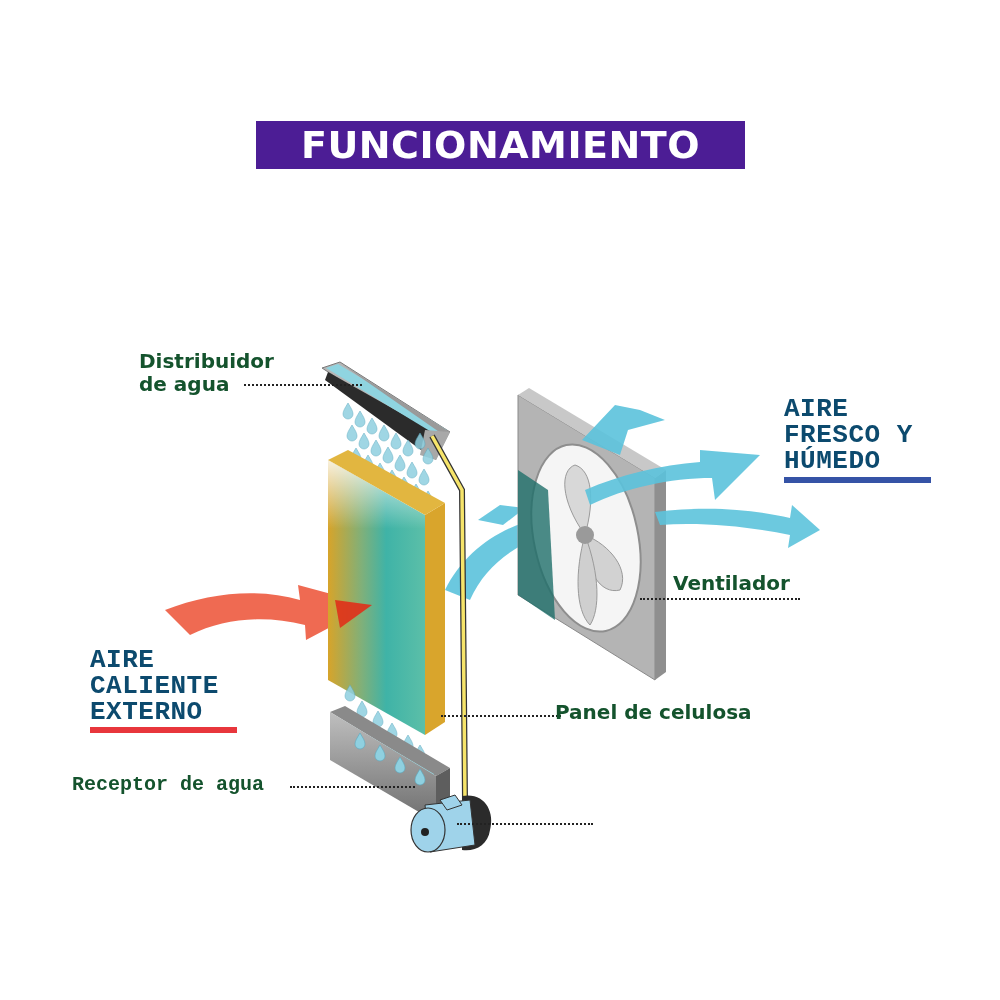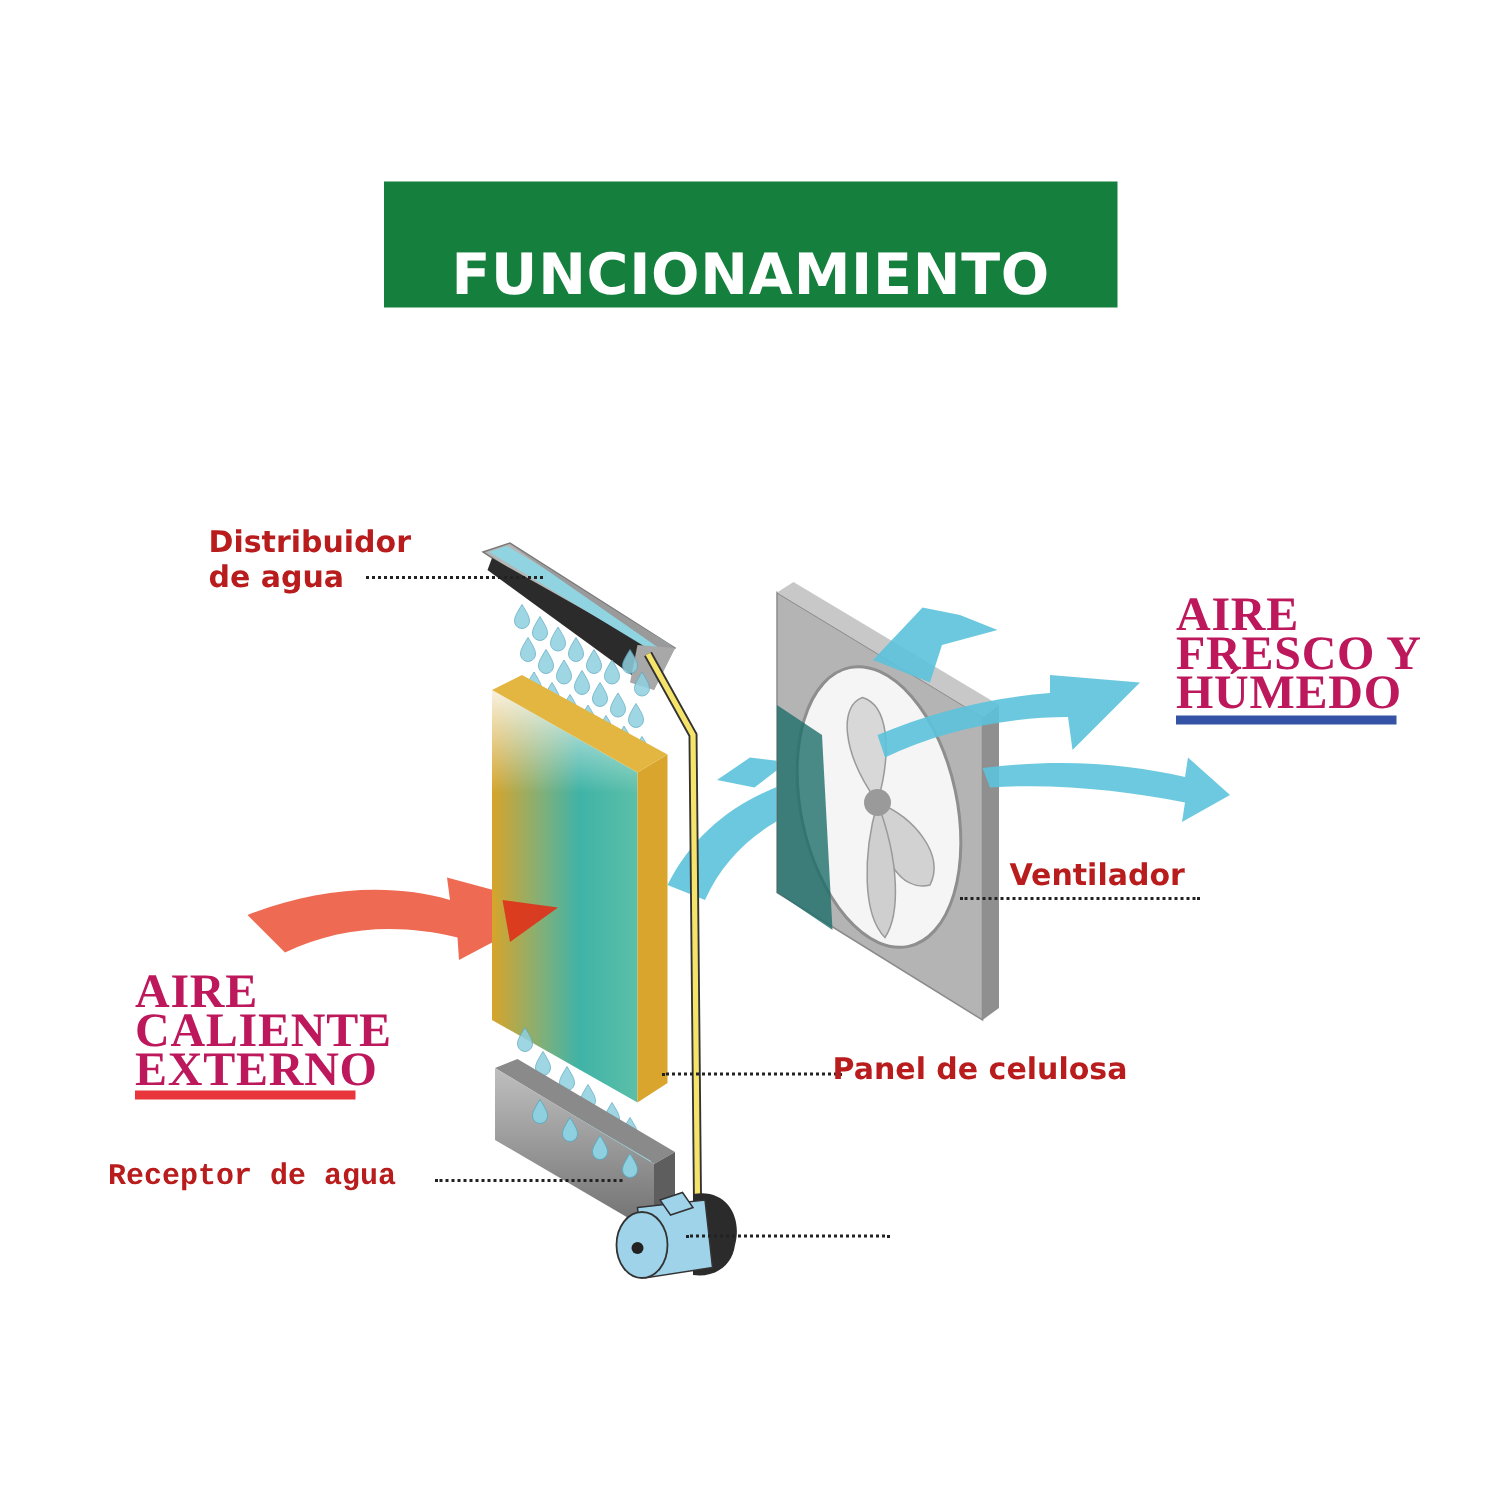--- a/index.html
+++ b/index.html
@@ -1,26 +1,26 @@
 <!DOCTYPE html>
 <html><head>
 <meta charset="utf-8">
 <style>
   html, body { margin: 0; padding: 0; background: #ffffff; }
   body { width: 1000px; height: 1000px; position: relative; overflow: hidden;
          font-family: "DejaVu Sans", "Liberation Sans", sans-serif; }
-  .title-banner { position: absolute; left: 256px; top: 121px; width: 489px; height: 84px;
-                  background: #15803d; display: flex; align-items: flex-end; justify-content: center; }
+  .title-banner { position: absolute; left: 256px; top: 121px; width: 489px; height: 48px;
+                  background: #4c1d95; display: flex; align-items: center; justify-content: center; }
   .title-text { color: #ffffff; font-family: "DejaVu Sans", sans-serif; font-weight: bold;
                 font-size: 38px; letter-spacing: 0.5px; }
   svg.art { position: absolute; left: 0; top: 0; }
-  .label { position: absolute; color: #b91c1c; font-weight: bold; font-size: 20px; line-height: 23px;
+  .label { position: absolute; color: #14532d; font-weight: bold; font-size: 20px; line-height: 23px;
            font-family: "DejaVu Sans", sans-serif; white-space: nowrap; }
-  .big { position: absolute; color: #be185d; font-weight: bold; font-size: 32px; line-height: 26px;
-         font-family: Liberation Serif, serif; letter-spacing: 0.5px; white-space: nowrap; }
+  .big { position: absolute; color: #0c4a6e; font-weight: bold; font-size: 26px; line-height: 26px;
+         font-family: Liberation Mono, monospace; letter-spacing: 0.5px; white-space: nowrap; }
   .bar { position: absolute; height: 6px; }
   .dots { position: absolute; height: 0; border-top: 2.5px dotted #222; }
 </style>
 </head>
 <body>
 
 <div class="title-banner">
   <span class="title-text">FUNCIONAMIENTO</span>
 </div>
 

